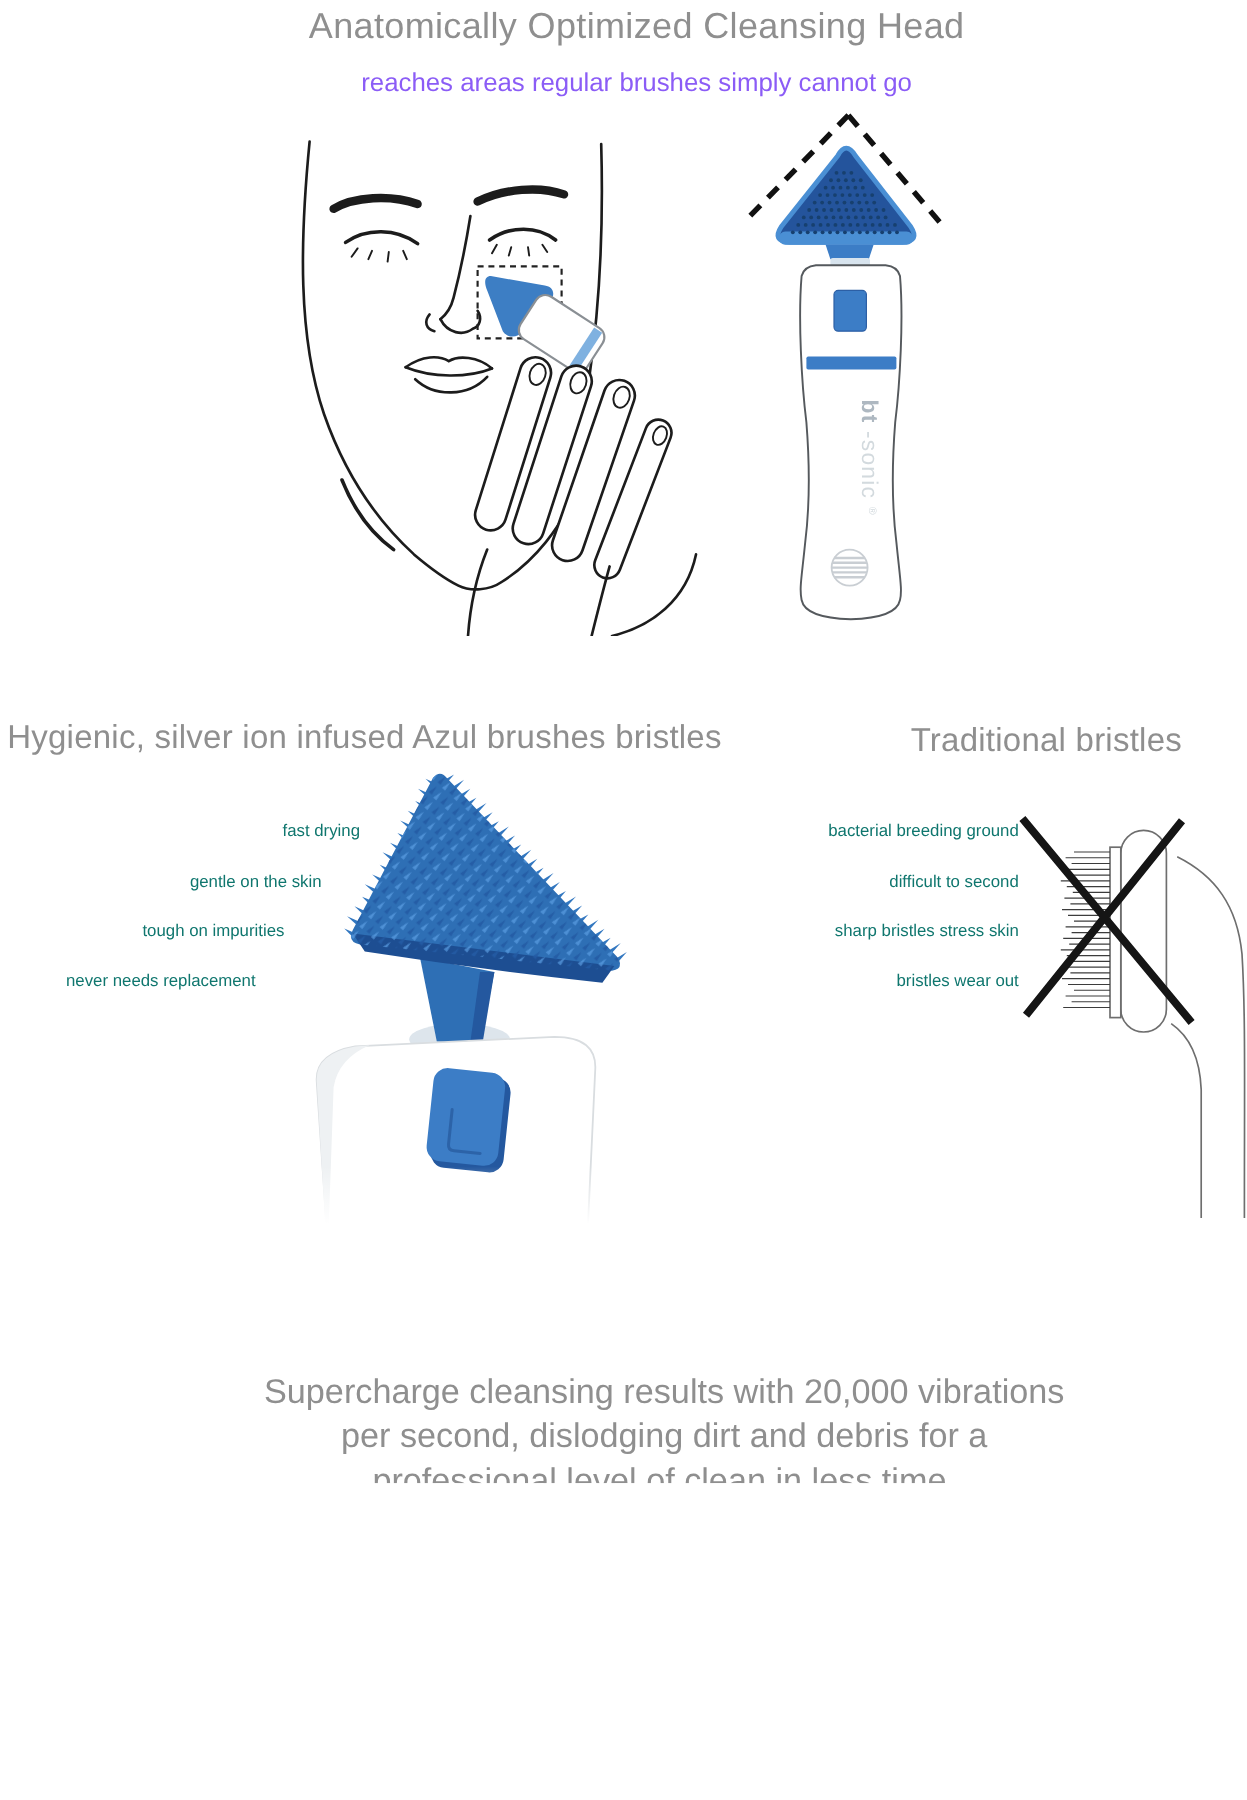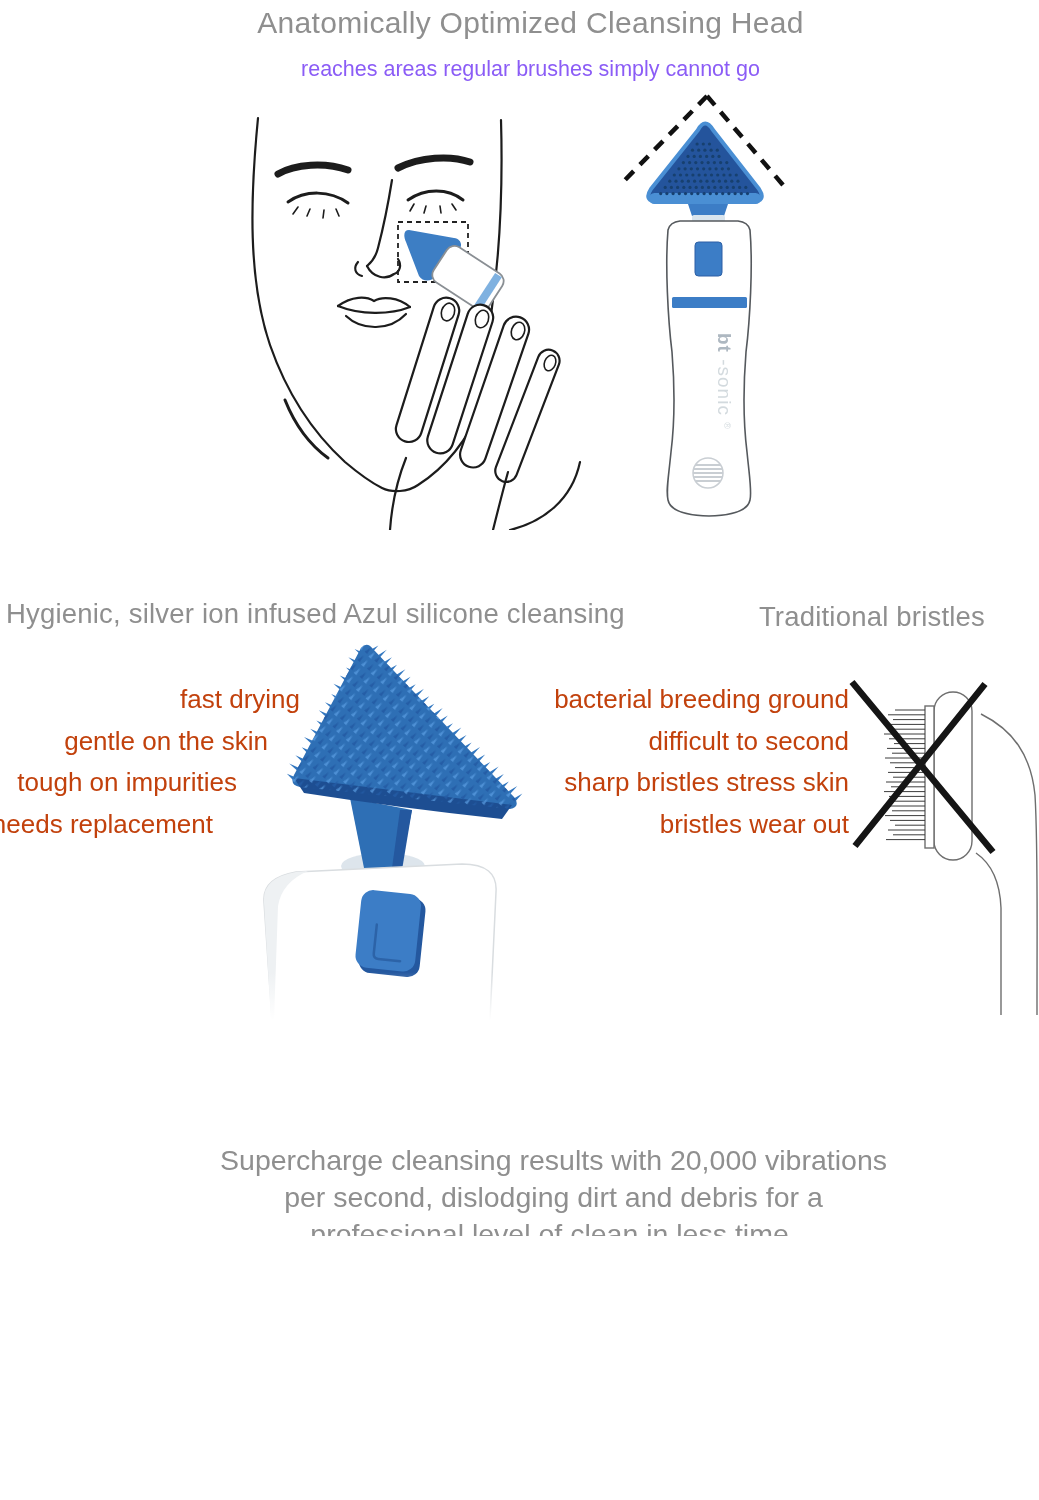--- a/index.html
+++ b/index.html
@@ -16,21 +16,21 @@
     position:absolute;top:57px;left:0;width:100%;text-align:center;
     padding-left:22px;box-sizing:border-box;
     font-size:21.5px;font-weight:400;color:#8b5cf6;
   }
   .sec-title{
     position:absolute;font-size:27.5px;font-weight:300;color:#8f8f8f;letter-spacing:.2px;
   }
   .sec-title.left{left:6px;top:598px;}
   .sec-title.right{right:54px;top:601px;}
   .label{
-    position:absolute;font-size:26px;color:#c2410c;white-space:nowrap;
+    position:absolute;font-size:14px;color:#0f766e;white-space:nowrap;
   }
   .b0{top:684px;right:739px}
   .b1{top:726px;right:771px}
   .b2{top:767px;right:802px}
   .b3{top:809px;right:826px}
   .d0{top:684px;right:190px}
   .d1{top:726px;right:190px}
   .d2{top:767px;right:190px}
   .d3{top:809px;right:190px}
   .para{
@@ -192,21 +192,21 @@
       <tspan font-weight="bold" fill="#aeb8c1">bt</tspan>
       <tspan fill="#d3dade">-sonic</tspan>
       <tspan font-size="9" dy="-6" fill="#d3dade">®</tspan>
     </text>
     <g stroke="#c9ced3" fill="none">
       <circle cx="108" cy="383" r="15" stroke-width="1.5"></circle>
       <path d="M95.3,375 h25.4 M93.5,379 h29 M93,383 h30 M93.5,387 h29 M95.3,391 h25.4" stroke-width="2"></path>
     </g>
   </svg>
 
-  <div class="sec-title left">Hygienic, silver ion infused Azul silicone cleansing</div>
+  <div class="sec-title left">Hygienic, silver ion infused Azul brushes bristles</div>
   <div class="sec-title right">Traditional bristles</div>
 
   <div class="label b0">fast drying</div>
   <div class="label b1">gentle on the skin</div>
   <div class="label b2">tough on impurities</div>
   <div class="label b3">never needs replacement</div>
 
   <div class="label d0">bacterial breeding ground</div>
   <div class="label d1">difficult to second</div>
   <div class="label d2">sharp bristles stress skin</div>

